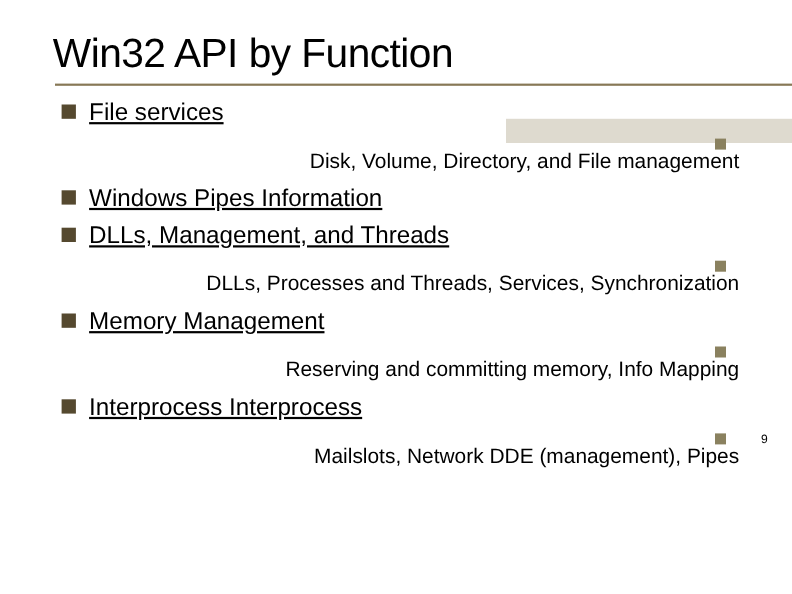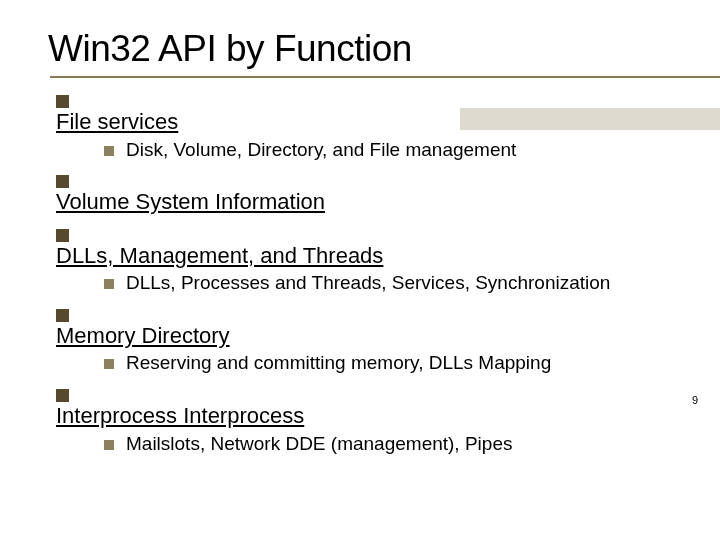--- a/index.html
+++ b/index.html
@@ -42,41 +42,41 @@
   .content {
     position: relative;
     z-index: 2;
     margin-top: 2px;
   }
   .lvl1 {
     display: flex;
     align-items: flex-start;
     margin-left: 8px;
     margin-top: 6px;
-    flex-direction: column;
   }
   .lvl1 .bullet {
     width: 13px;
     height: 13px;
     background: #55492f;
     flex: 0 0 13px;
     margin-top: 7px;
     margin-right: 12px;
   }
   .lvl1 .label {
     font-size: 22px;
     color: #000;
     text-decoration: underline;
     line-height: 1.25;
   }
   .lvl2 {
     display: flex;
-    align-items: flex-start;
+    align-items: flex-end;
     margin-left: 56px;
     margin-top: 2px;
+    flex-direction: column;
   }
   .lvl2 .bullet {
     width: 10px;
     height: 10px;
     background: #8a815f;
     flex: 0 0 10px;
     margin-top: 8px;
     margin-right: 12px;
   }
   .lvl2 .label {
@@ -107,39 +107,39 @@
       <div class="bullet"></div>
       <div class="label">File services</div>
     </div>
     <div class="lvl2">
       <div class="bullet"></div>
       <div class="label">Disk, Volume, Directory, and File management</div>
     </div>
 
     <div class="lvl1">
       <div class="bullet"></div>
-      <div class="label">Volume System Information</div>
+      <div class="label">Windows Pipes Information</div>
     </div>
 
     <div class="lvl1">
       <div class="bullet"></div>
       <div class="label">DLLs, Management, and Threads</div>
     </div>
     <div class="lvl2">
       <div class="bullet"></div>
       <div class="label">DLLs, Processes and Threads, Services, Synchronization</div>
     </div>
 
     <div class="lvl1">
       <div class="bullet"></div>
-      <div class="label">Memory Directory</div>
+      <div class="label">Memory Management</div>
     </div>
     <div class="lvl2">
       <div class="bullet"></div>
-      <div class="label">Reserving and committing memory, DLLs Mapping</div>
+      <div class="label">Reserving and committing memory, Info Mapping</div>
     </div>
 
     <div class="lvl1">
       <div class="bullet"></div>
       <div class="label">Interprocess Interprocess</div>
     </div>
     <div class="lvl2">
       <div class="bullet"></div>
       <div class="label">Mailslots, Network DDE (management), Pipes</div>
     </div>

